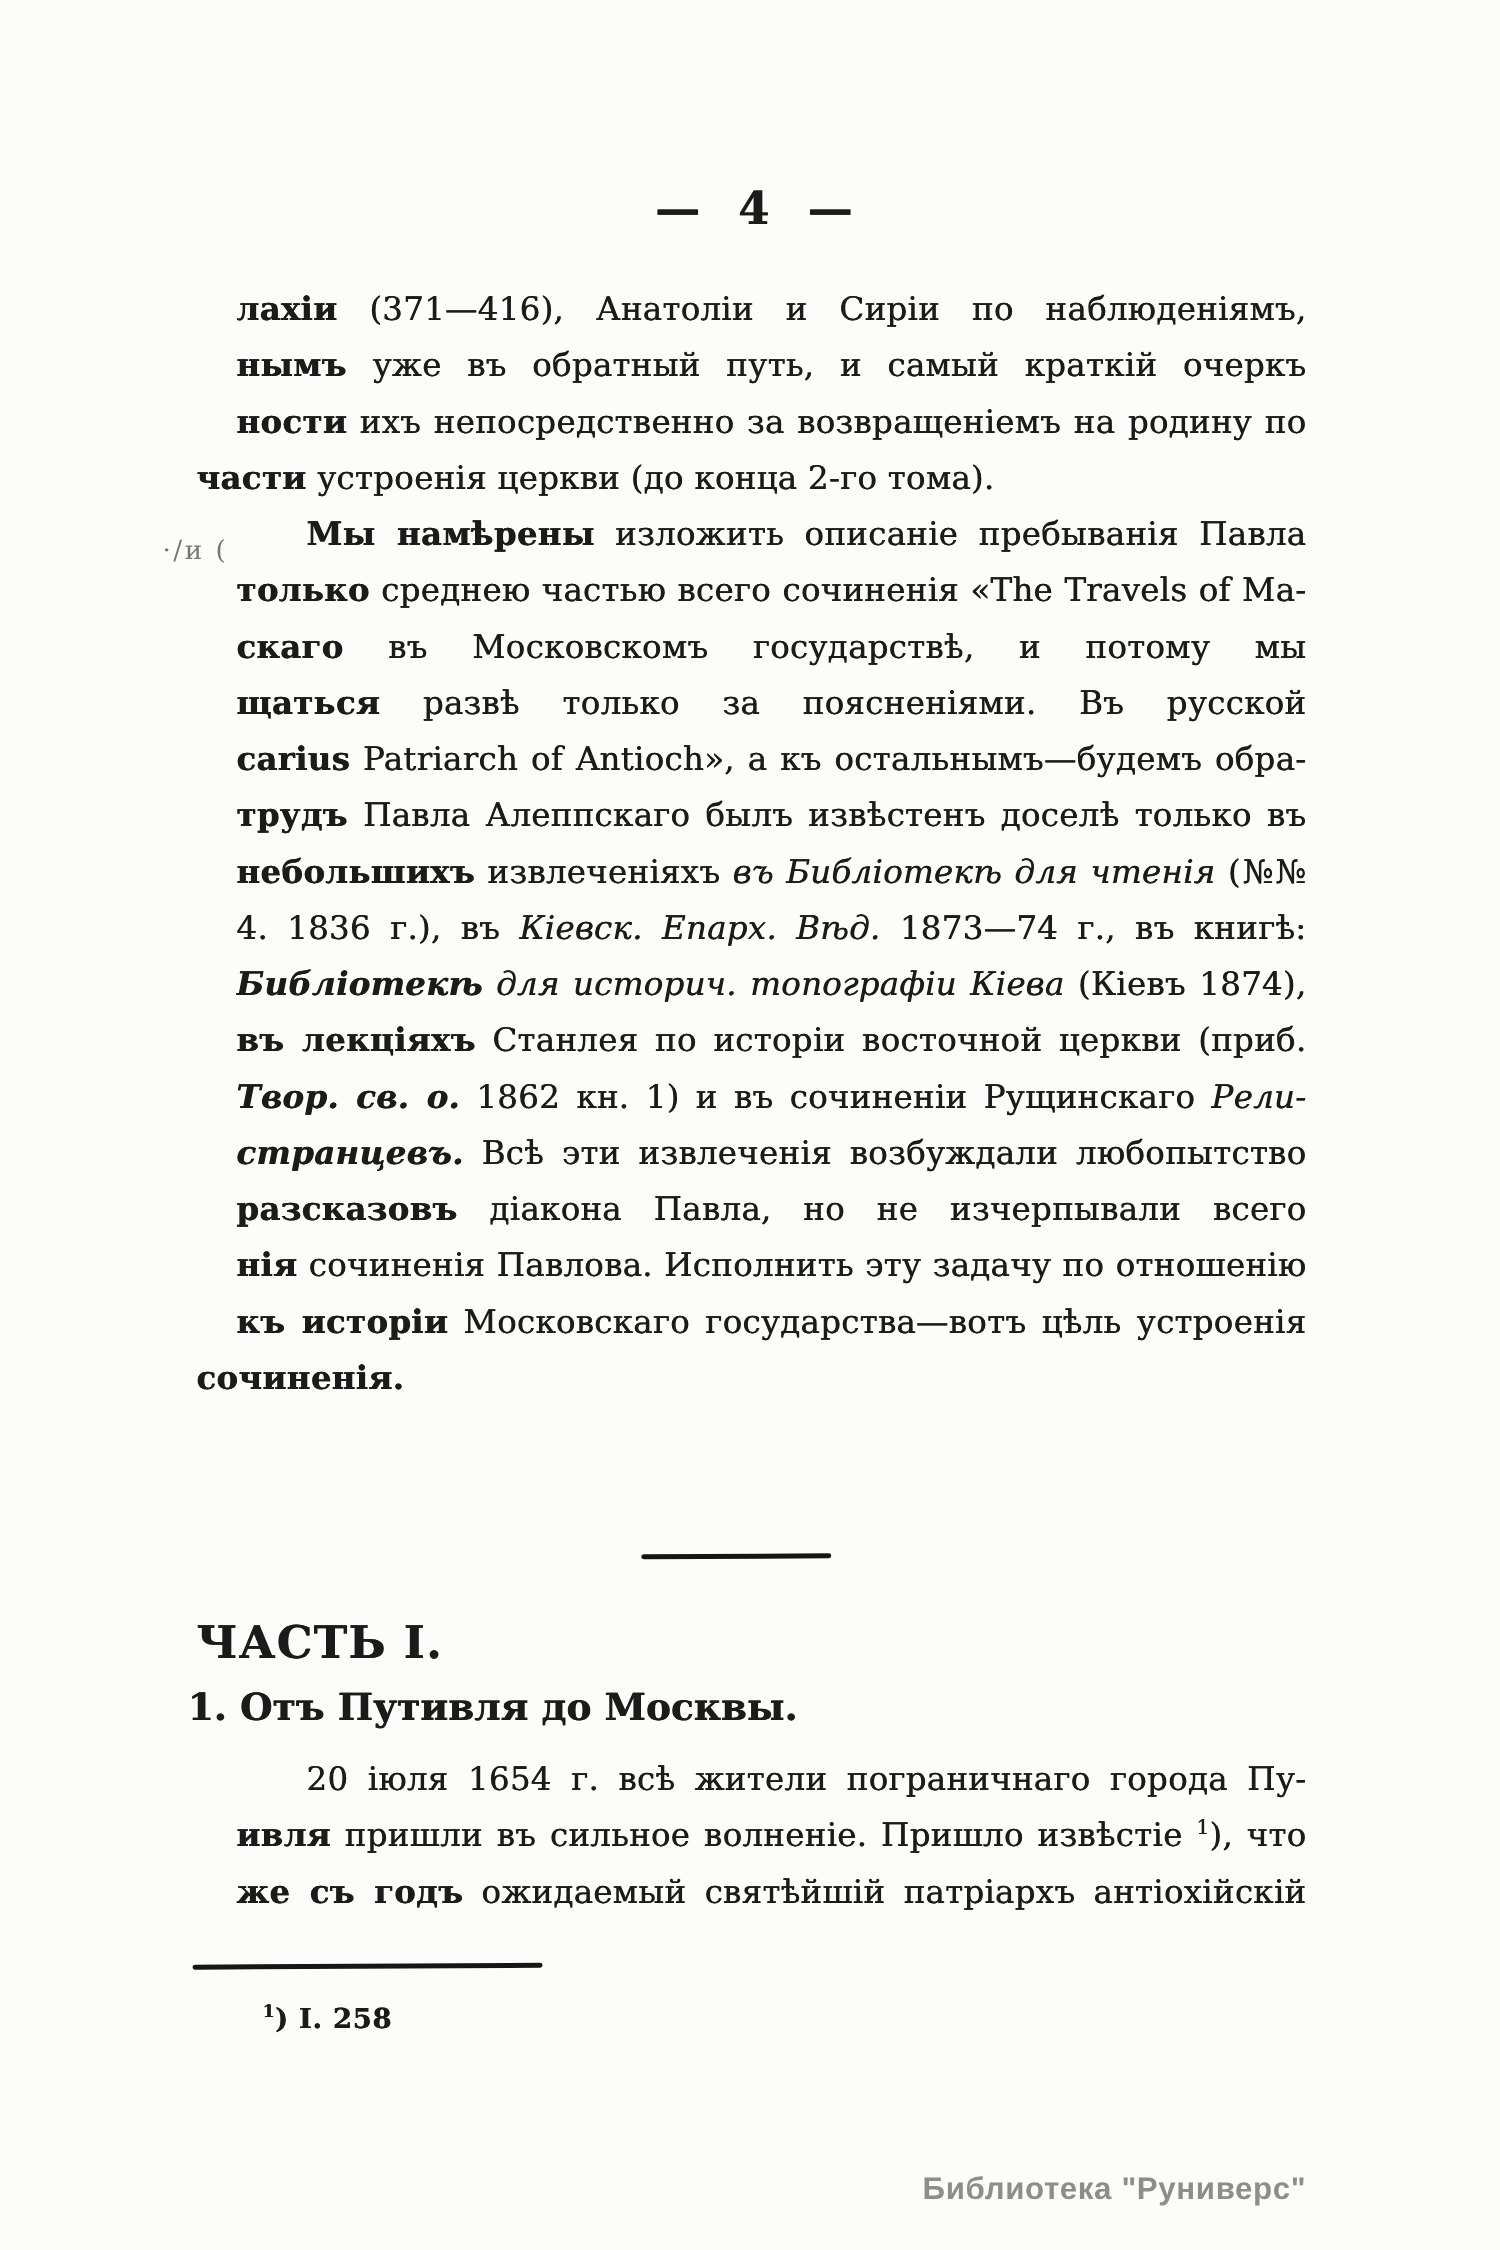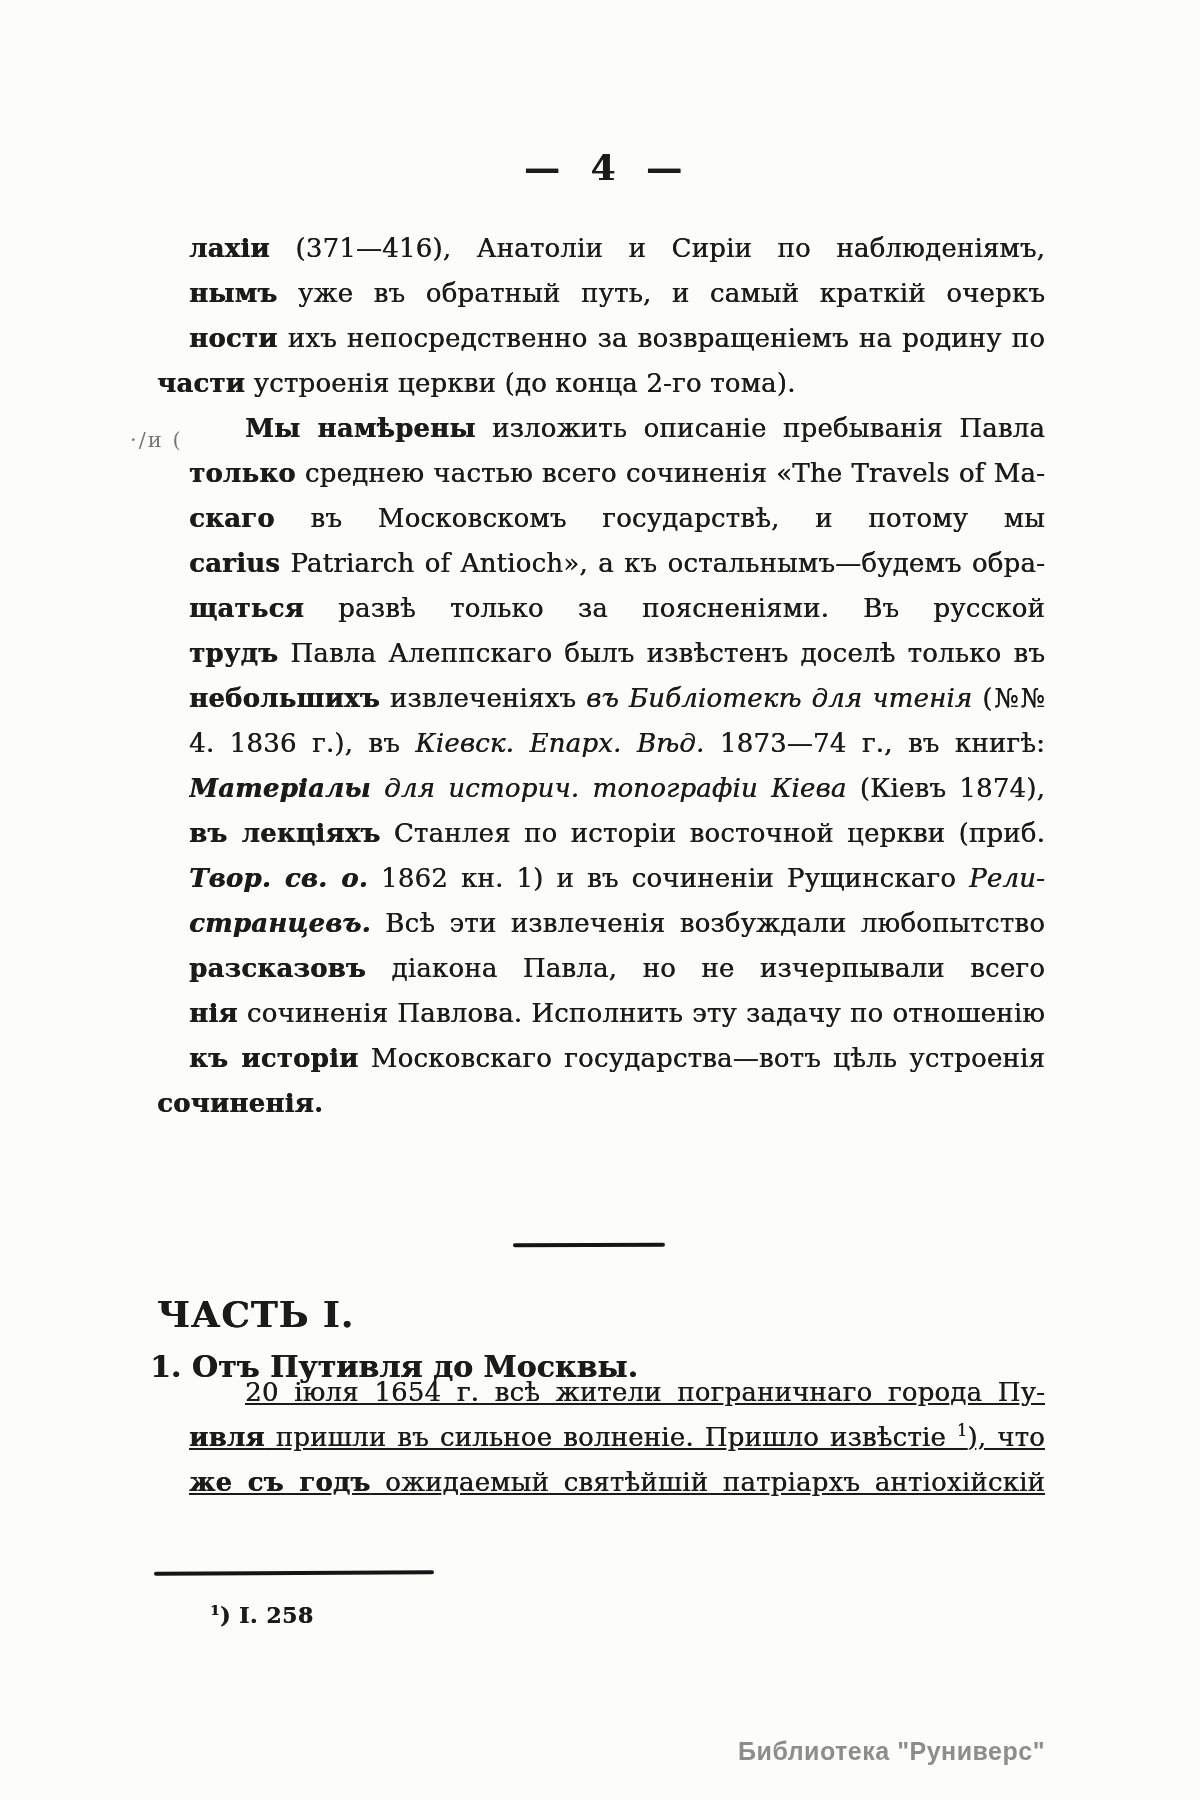--- a/index.html
+++ b/index.html
@@ -11,21 +11,21 @@
   .pageno{
     position:absolute;left:157px;top:146px;width:892px;
     text-align:center;font-size:36px;font-weight:bold;word-spacing:18px;
     text-shadow:0.4px 0 0 currentColor;
   }
   .textblock{
     position:absolute;left:157px;width:888px;
     font-size:26px;line-height:45px;letter-spacing:0.2px;
   }
   .body-a{top:226px;}
-  .body-b{top:1370px;text-decoration:underline;}
+  .body-b{top:1402px;}
   .line{
     height:45px;overflow:hidden;
     text-shadow:0.4px 0 0 currentColor;
   }
   .line.just{text-align:justify;text-align-last:justify;margin-left:32px;}
   .line.indent{text-indent:56px;}
   .i{font-style:italic;}
   .b{font-weight:bold;}
   .sup{vertical-align:super;font-size:0.62em;line-height:0;}
   .stray{
@@ -73,26 +73,26 @@
     <div>
         <div class="line just"><span class="b">лахіи</span><span> (371—416), Анатоліи и Сиріи по наблюденіямъ, сдѣлан-</span></div>
         <div class="line just"><span class="b">нымъ</span><span> уже въ обратный путь, и самый краткій очеркъ дѣятель-</span></div>
         <div class="line just"><span class="b">ности</span><span> ихъ непосредственно за возвращеніемъ на родину по</span></div>
         <div class="line"><span class="b">части</span><span> устроенія церкви (до конца 2-го тома).</span></div>
       </div>
     <div>
         <div class="line indent just"><span class="b">Мы намѣрены</span><span> изложить описаніе пребыванія Павла Алепп-</span></div>
         <div class="line just"><span class="b">только</span><span> среднею частью всего сочиненія «The Travels of Ma-</span></div>
         <div class="line just"><span class="b">скаго</span><span> въ Московскомъ государствѣ, и потому мы ограничимся</span></div>
+        <div class="line just"><span class="b">щаться</span><span> развѣ только за поясненіями. Въ русской литературѣ</span></div>
         <div class="line just"><span class="b">carius</span><span> Patriarch of Antioch», а къ остальнымъ—будемъ обра-</span></div>
-        <div class="line just"><span class="b">щаться</span><span> развѣ только за поясненіями. Въ русской литературѣ</span></div>
         <div class="line just"><span class="b">трудъ</span><span> Павла Алеппскаго былъ извѣстенъ доселѣ только въ</span></div>
         <div class="line just"><span class="b">небольшихъ</span><span> извлеченіяхъ </span><span class="i">въ Библіотекѣ для чтенія</span><span> (№№ 3.</span></div>
         <div class="line just"><span>4. 1836 г.), въ </span><span class="i">Кіевск. Епарх. Вѣд.</span><span> 1873—74 г., въ книгѣ:</span></div>
-        <div class="line just"><span class="i b">Матеріалы</span><span class="i"> для историч. топографіи Кіева</span><span> (Кіевъ 1874),</span></div>
+        <div class="line just"><span class="i b">Библіотекѣ</span><span class="i"> для историч. топографіи Кіева</span><span> (Кіевъ 1874),</span></div>
         <div class="line just"><span class="b">въ лекціяхъ</span><span> Станлея по исторіи восточной церкви (приб. къ</span></div>
         <div class="line just"><span class="i b">Твор. св. о.</span><span> 1862 кн. 1) и въ сочиненіи Рущинскаго </span><span class="i">Рели-</span></div>
         <div class="line just"><span class="i b">странцевъ.</span><span> Всѣ эти извлеченія возбуждали любопытство дру-</span></div>
         <div class="line just"><span class="b">разсказовъ</span><span> діакона Павла, но не изчерпывали всего содержа-</span></div>
         <div class="line just"><span class="b">нія</span><span> сочиненія Павлова. Исполнить эту задачу по отношенію</span></div>
         <div class="line just"><span class="b">къ исторіи</span><span> Московскаго государства—вотъ цѣль устроенія</span></div>
         <div class="line"><span class="b">сочиненія.</span></div>
       </div>
   </div>
 

